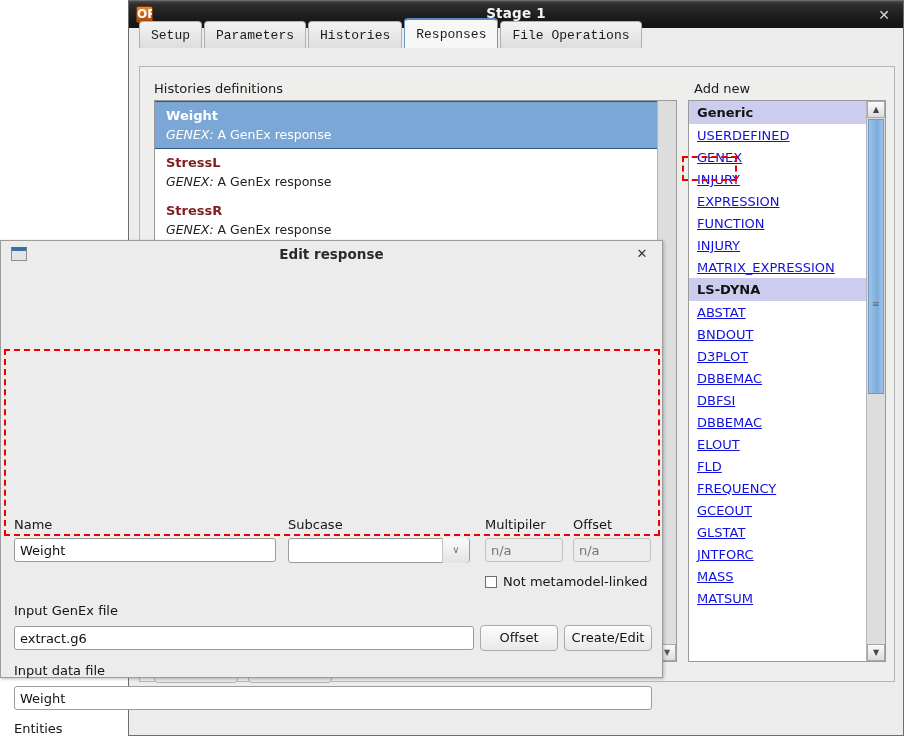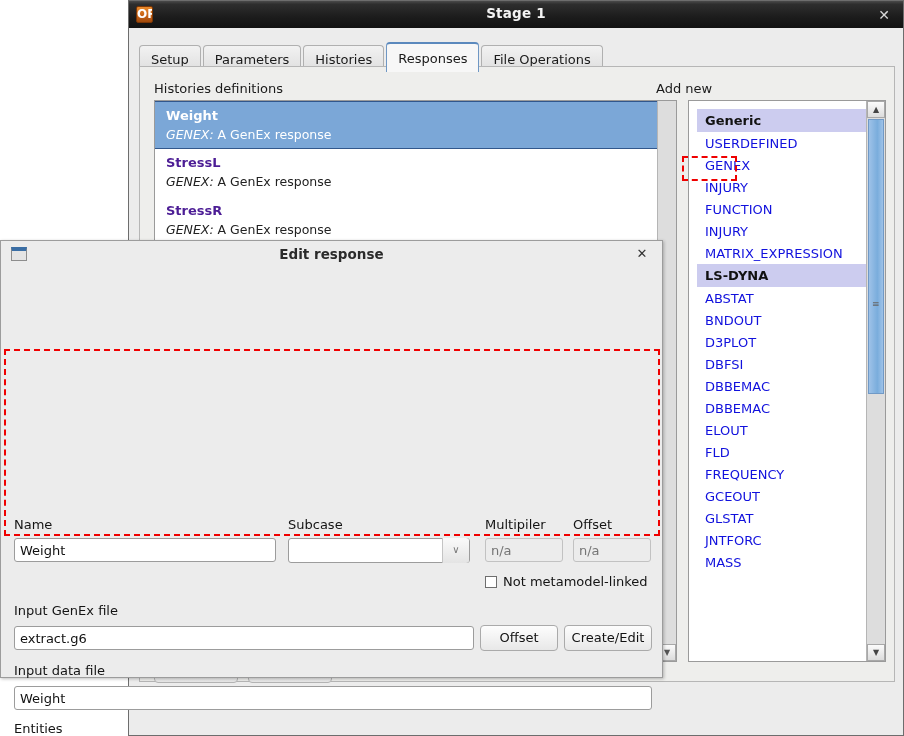--- a/index.html
+++ b/index.html
@@ -55,22 +55,22 @@
     width: 18px; height: 18px;
     color: #d8d8d8;
     font-size: 14px;
     text-align: center;
     line-height: 18px;
     cursor: pointer;
   }
 
   
   #tabstrip {
-    position: absolute; left: 10px; top: 44px;
-    width: 756px; height: 30px;
+    position: absolute; left: 10px; top: 20px;
+    width: 756px; height: 30px; font-family: Liberation Mono, monospace;
   }
   .tab {
     position: relative;
     float: left;
     height: 27px;
     margin-right: 2px;
     padding: 0 11px;
     line-height: 27px;
     font-size: 13px;
     background: linear-gradient(to bottom, #f2f2f2 0%, #dedede 100%);
@@ -99,21 +99,21 @@
     background: #eeeeec;
     border: 1px solid #b6b6b6;
     box-sizing: border-box;
   }
   .panel-label {
     position: absolute;
     font-size: 13px;
     color: #1a1a1a;
   }
   #resp-def-label { left: 14px; top: 14px; }
-  #add-new-label  { left: 516px; top: 14px; }
+  #add-new-label  { left: 554px; top: 14px; }
 
   
   #resp-list {
     position: absolute;
     left: 14px; top: 33px;
     width: 523px; height: 562px;
     background: #ffffff;
     border: 1px solid #9a9a9a;
     box-sizing: border-box;
     overflow: hidden;
@@ -125,21 +125,21 @@
     box-sizing: border-box;
     border-bottom: 1px solid #ffffff;
     cursor: pointer;
   }
   .resp-item.selected {
     background: #7ba7d7;
     border: 1px solid #31578c;
     border-left: none; border-right: none;
   }
   .resp-item .rname {
-    font-size: 13px; font-weight: bold; color: #4c1d95;
+    font-size: 13px; font-weight: bold; color: #7f1d1d;
     line-height: 20px;
   }
   .resp-item.selected .rname { color: #ffffff; }
   .resp-item .rdesc {
     font-size: 12.5px; color: #222; line-height: 18px;
   }
   .resp-item.selected .rdesc { color: #ffffff; }
   .resp-item .rdesc i { font-style: italic; }
   .resp-item .rclose {
     position: absolute;
@@ -158,33 +158,34 @@
     width: 198px; height: 562px;
     background: #ffffff;
     border: 1px solid #9a9a9a;
     box-sizing: border-box;
     overflow: hidden;
   }
   #addnew-list {
     position: absolute;
     left: 0; top: 0;
     width: 178px;
-    padding: 8px;
+    padding: 0;
   }
   .an-group {
     background: #ccccef;
     font-size: 13px;
     font-weight: bold;
     color: #111;
     padding: 4px 8px 4px 8px;
     box-sizing: border-box;
   }
   .an-item {
     font-size: 13px;
     color: #1111dd;
+    text-decoration: underline;
     padding: 4px 8px 3px 8px;
     box-sizing: border-box;
     cursor: pointer;
     white-space: nowrap;
   }
   
   #an-scroll {
     position: absolute;
     right: 0; top: 0;
     width: 19px; height: 100%;
@@ -422,37 +423,39 @@
           <div class="sb-btn2" style="bottom:0">▼</div>
         </div>
       </div>
 
       <div id="addnew-box">
         <div id="addnew-list">
           <div class="an-group">Generic</div>
           <div class="an-item">USERDEFINED</div>
           <div class="an-item">GENEX</div>
           <div class="an-item">INJURY</div>
+          <div class="an-item">EXPRESSION</div>
           <div class="an-item">FUNCTION</div>
           <div class="an-item">INJURY</div>
           <div class="an-item">MATRIX_EXPRESSION</div>
           <div class="an-group">LS-DYNA</div>
           <div class="an-item">ABSTAT</div>
           <div class="an-item">BNDOUT</div>
           <div class="an-item">D3PLOT</div>
+          <div class="an-item">DBBEMAC</div>
           <div class="an-item">DBFSI</div>
-          <div class="an-item">DBBEMAC</div>
           <div class="an-item">DBBEMAC</div>
           <div class="an-item">ELOUT</div>
           <div class="an-item">FLD</div>
           <div class="an-item">FREQUENCY</div>
           <div class="an-item">GCEOUT</div>
           <div class="an-item">GLSTAT</div>
           <div class="an-item">JNTFORC</div>
           <div class="an-item">MASS</div>
+          <div class="an-item">MATSUM</div>
         </div>
 
         <div id="an-scroll">
           <div class="sb-btn sb-up">▲</div>
           <div class="sb-thumb"></div>
           <div class="sb-grip">≡</div>
           <div class="sb-btn sb-down">▼</div>
         </div>
       </div>
 

